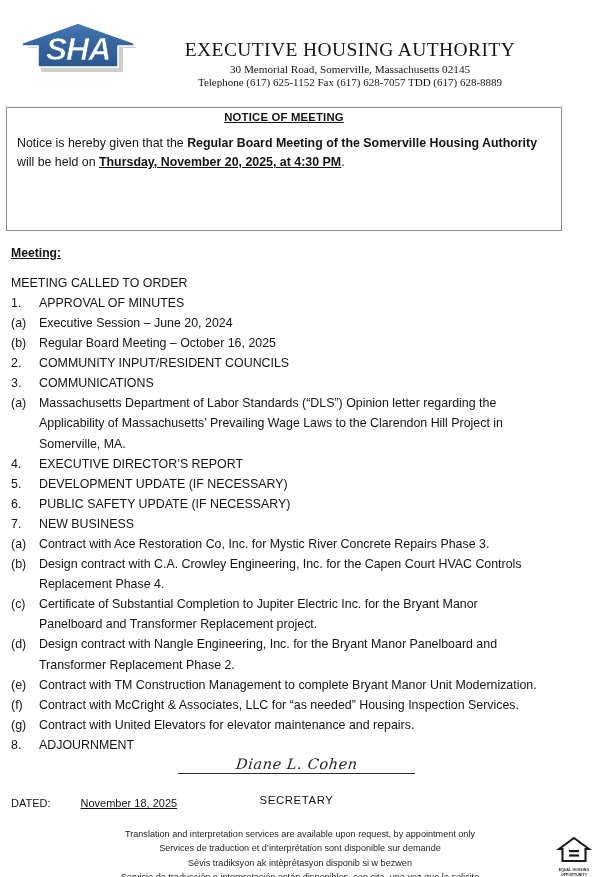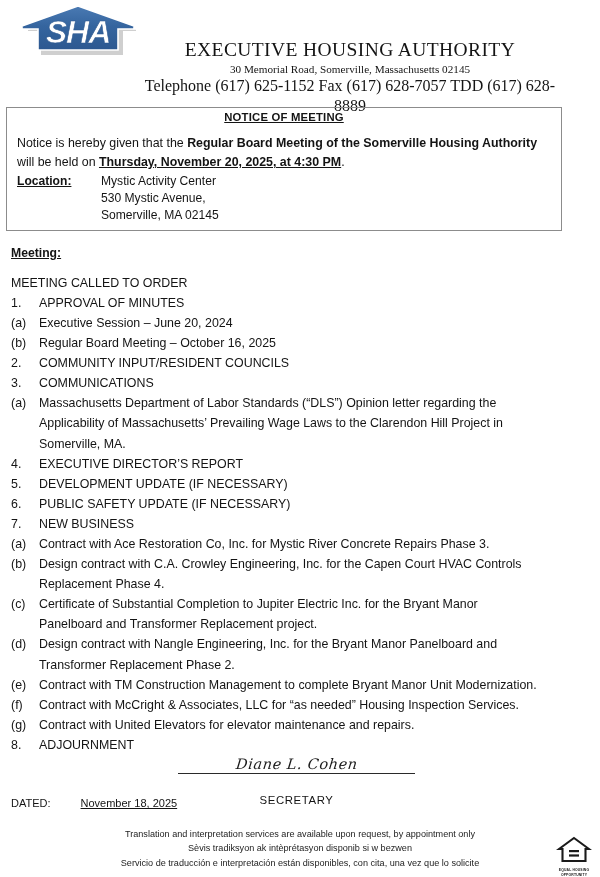--- a/index.html
+++ b/index.html
@@ -17,21 +17,21 @@
   }
 
   
   .header {
     position: relative;
     height: 98px;
   }
   .logo {
     position: absolute;
     left: 14px;
-    top: 3px;
+    top: 20px;
     width: 128px;
     height: 52px;
     text-decoration: underline;
   }
   .org-block {
     position: absolute;
     left: 140px;
     top: 40px;
     width: 420px;
     text-align: center;
@@ -42,21 +42,21 @@
     letter-spacing: 0.4px;
     line-height: 1.05;
     white-space: nowrap;
   }
   .org-addr {
     font-size: 11.2px;
     line-height: 1.25;
     margin-top: 2px;
   }
   .org-phone {
-    font-size: 16px;
+    font-size: 11px;
     line-height: 1.25;
   }
 
   
   .notice-box {
     position: absolute;
     left: 6px;
     top: 107px;
     width: 556px;
     height: 124px;
@@ -231,28 +231,20 @@
 </div>
 
 <div class="notice-box">
   <div class="notice-title">NOTICE OF MEETING</div>
 
   <div class="notice-body">
     <span>Notice is hereby given that the </span><b>Regular Board Meeting of the Somerville Housing Authority</b>
     <span>will be held on </span><b><u>Thursday, November 20, 2025, at 4:30 PM</u></b><span>.</span>
   </div>
 
-  <div class="loc-row">
-    <div class="loc-label">Location:</div>
-    <div class="loc-lines">
-      <div>Mystic Activity Center</div>
-      <div>530 Mystic Avenue,</div>
-      <div>Somerville, MA 02145</div>
-    </div>
-  </div>
 </div>
 
 <div class="agenda">
   <div class="agenda-label">Meeting:</div>
   <div class="plain-line">MEETING CALLED TO ORDER</div>
 
   <div class="ag-item">
       <span class="ag-marker">1.</span>
       <span class="ag-text">APPROVAL OF MINUTES</span>
     </div>
@@ -335,20 +327,21 @@
 </div>
 
 <div class="dated-row">
   <span class="dated-label">DATED:</span>
   <span class="dated-value">November 18, 2025</span>
 </div>
 
 <div class="footer">
   <div class="xlate">
     <div>Translation and interpretation services are available upon request, by appointment only</div>
+    <div>Services de traduction et d’interprétation sont disponible sur demande</div>
     <div>Sèvis tradiksyon ak intèprétasyon disponib si w bezwen</div>
     <div>Servicio de traducción e interpretación están disponibles, con cita, una vez que lo solicite</div>
   </div>
 
   <div class="eho">
     <svg viewBox="0 0 36 28" width="36" height="28" aria-hidden="true">
 
       <path d="M18 2 L33 13 L29.5 13 L29.5 25 L6.5 25 L6.5 13 L3 13 Z" fill="none" stroke="#1a1a1a" stroke-width="2.1" stroke-linejoin="miter"></path>
 
       <rect x="13" y="14" width="10" height="2.2" fill="#1a1a1a"></rect>

